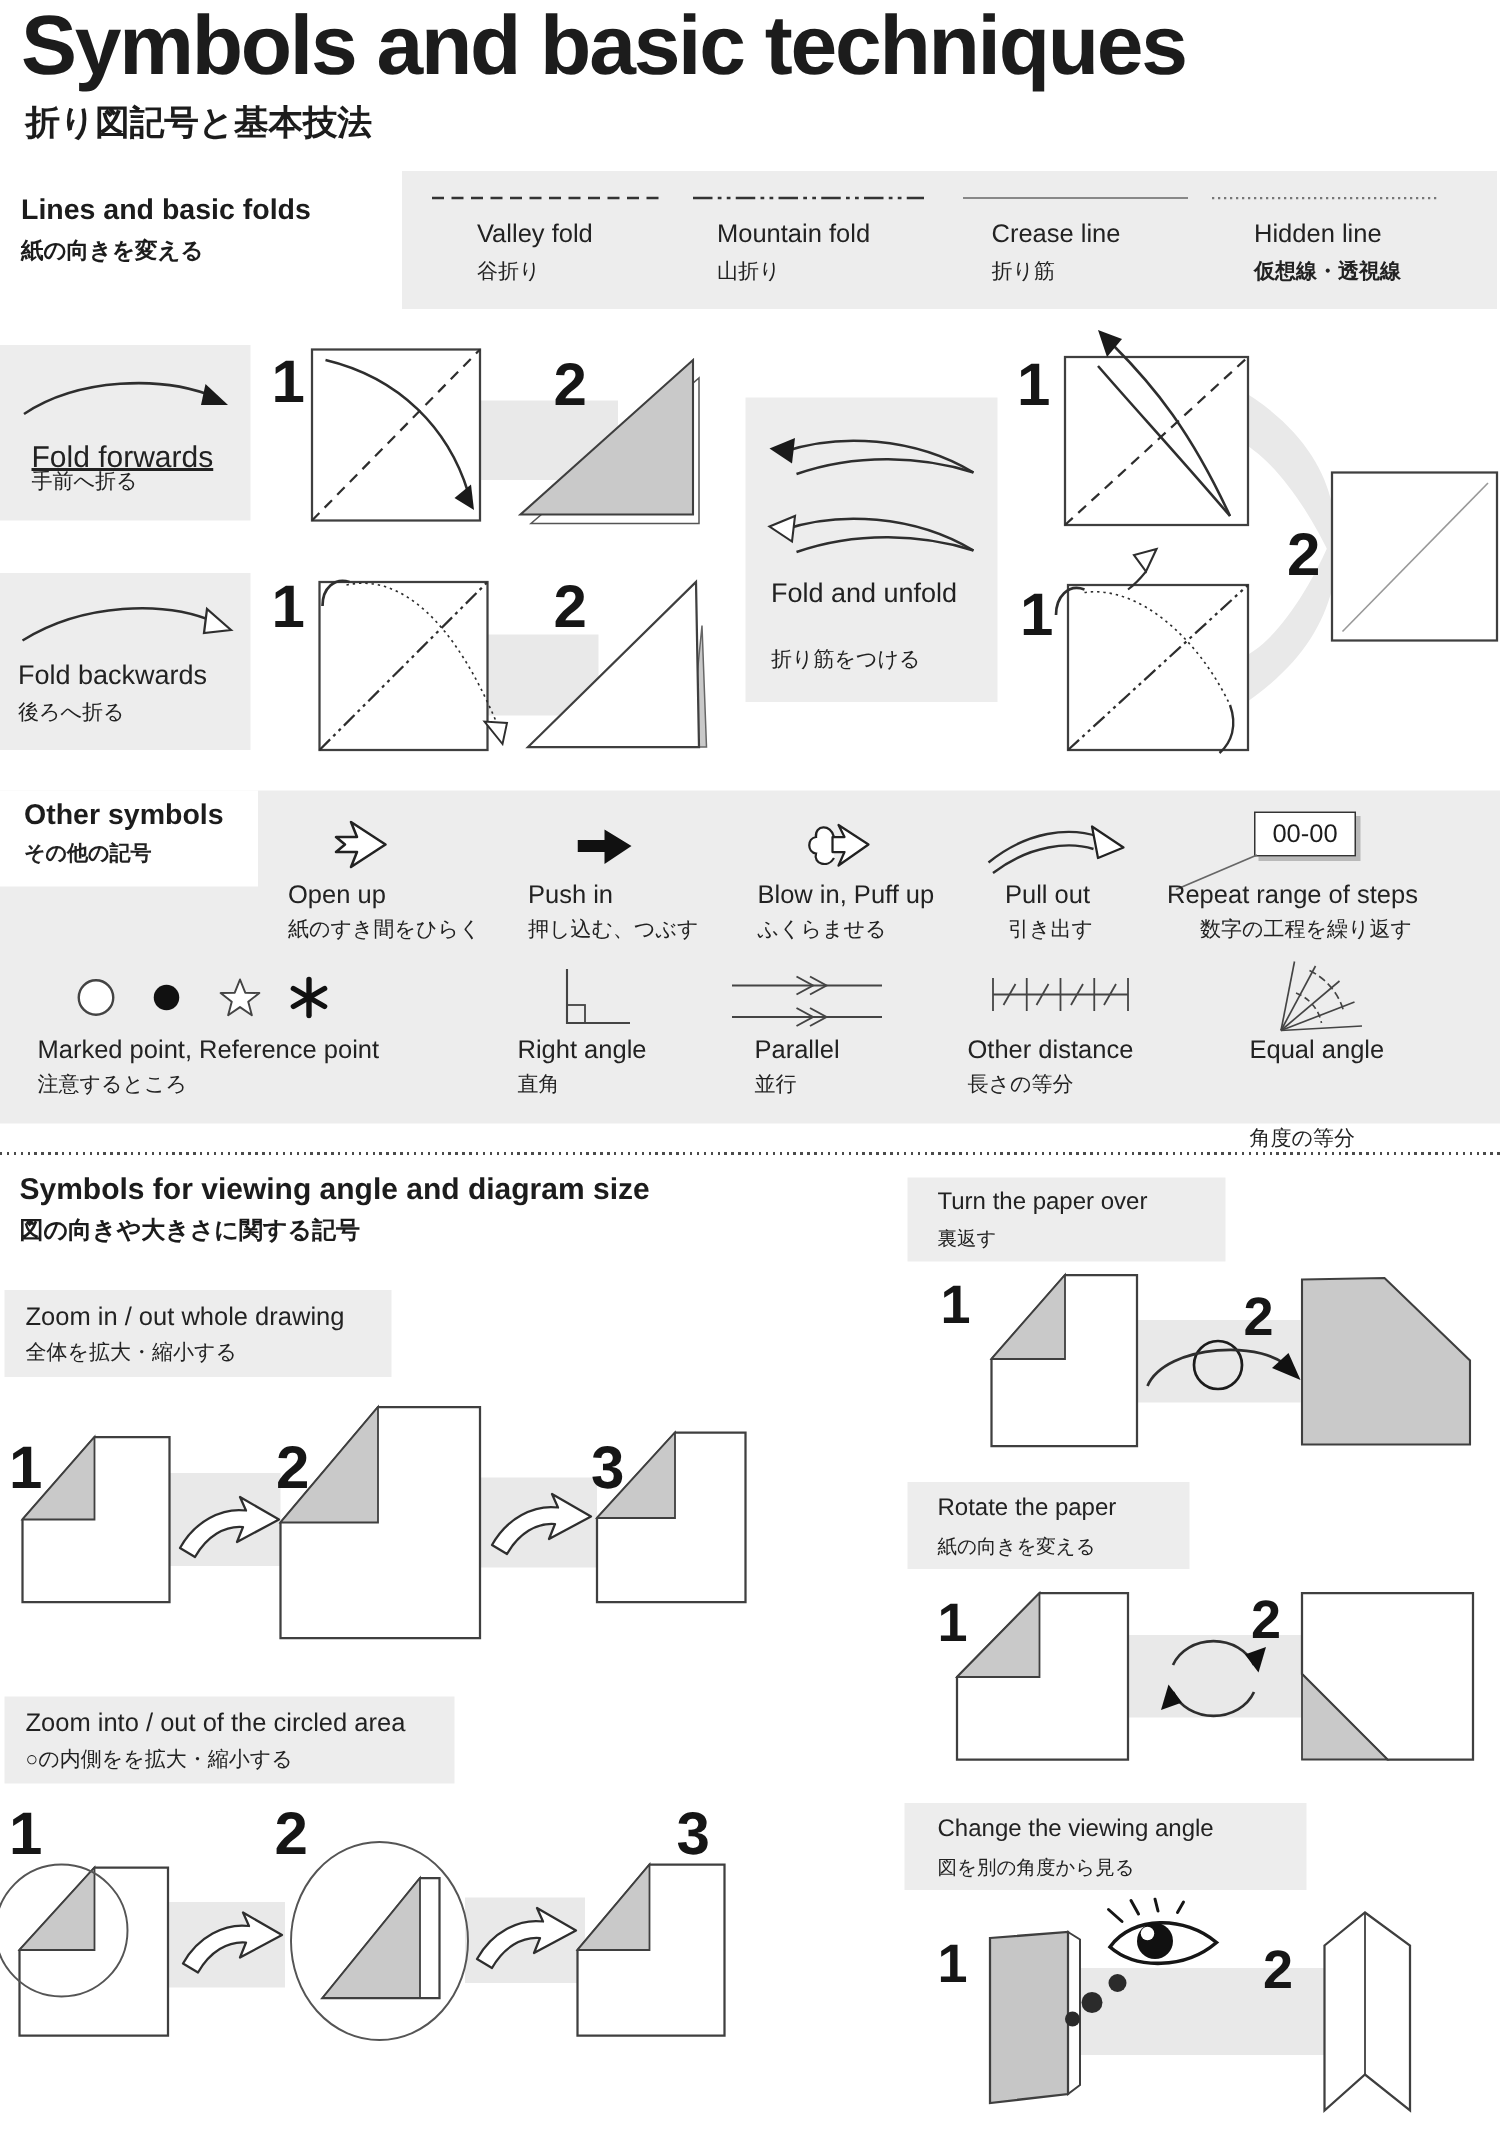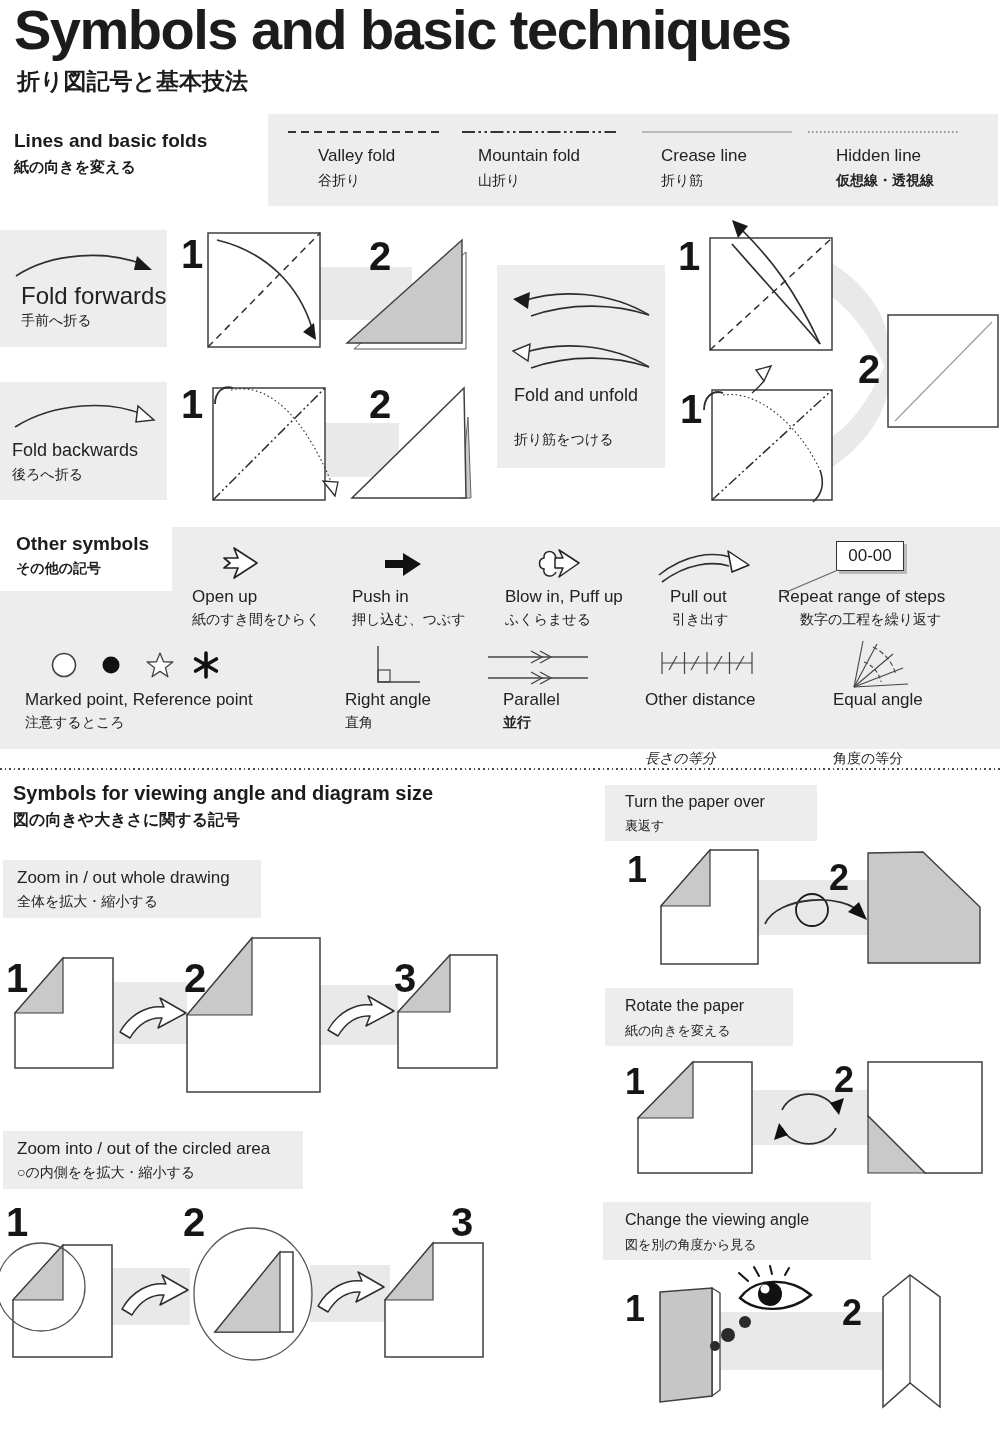--- a/index.html
+++ b/index.html
@@ -61,21 +61,21 @@
     <div class="abs ja" style="left:393px;top:58px;">折り筋</div>
     <div class="abs en" style="left:568px;top:32px;">Hidden line</div>
     <div class="abs ja" style="left:568px;top:58px;font-weight:bold;">仮想線・透視線</div>
   </div>
 
   <div class="panel" style="left:0;top:230px;width:167px;height:117px;">
     <svg class="abs" style="left:12px;top:14px;" width="148" height="40">
       <path class="ln" d="M4,32 C40,8 96,6 132,21" stroke-width="1.7"></path>
       <polygon points="140,26 125,12 122,26" fill="#1a1a1a"></polygon>
     </svg>
-    <div class="abs en" style="left:21px;top:52px;font-size:24px;">Fold forwards</div>
+    <div class="abs en" style="left:21px;top:64px;font-size:20px;text-decoration:underline;">Fold forwards</div>
     <div class="abs ja" style="left:21px;top:82px;">手前へ折る</div>
   </div>
 
   <svg class="abs" style="left:175px;top:218px;" width="305" height="142">
     <rect x="145" y="49" width="92" height="53" class="band"></rect>
     <text class="num" x="6" y="50">1</text>
     <rect x="33" y="15" width="112" height="114" class="paper"></rect>
     <line x1="33" y1="129" x2="145" y2="15" stroke="#2e2e2e" stroke-width="1.5" stroke-dasharray="7 5"></line>
     <path class="ln" d="M42,22 C92,34 124,68 137,110" stroke-width="1.7"></path>
     <polygon points="141,122 139,105 128,114" fill="#1a1a1a"></polygon>
@@ -226,23 +226,23 @@
       <path d="M14,25 A27,27 0 0 1 31,45" stroke-dasharray="4 2.5"></path>
       <path d="M23,10 A43,43 0 0 1 46,38" stroke-dasharray="5 2.5"></path>
     </g>
   </svg>
 
   <div class="abs en" style="left:25px;top:690px;">Marked point, Reference point</div>
   <div class="abs ja" style="left:25px;top:714px;">注意するところ</div>
   <div class="abs en" style="left:345px;top:690px;">Right angle</div>
   <div class="abs ja" style="left:345px;top:714px;">直角</div>
   <div class="abs en" style="left:503px;top:690px;">Parallel</div>
-  <div class="abs ja" style="left:503px;top:714px;font-weight:bold;">並行</div>
+  <div class="abs ja" style="left:503px;top:714px;">並行</div>
   <div class="abs en" style="left:645px;top:690px;">Other distance</div>
-  <div class="abs ja" style="left:645px;top:750px;font-style:italic;">長さの等分</div>
+  <div class="abs ja" style="left:645px;top:714px;">長さの等分</div>
   <div class="abs en" style="left:833px;top:690px;">Equal angle</div>
   <div class="abs ja" style="left:833px;top:714px;margin-top:36px;">角度の等分</div>
 
   <div class="divider" style="left:0;top:768px;width:1000px;"></div>
 
   <div class="abs h2" style="left:13px;top:782px;">Symbols for viewing angle and diagram size</div>
   <div class="abs h2-ja" style="left:13px;top:810px;">図の向きや大きさに関する記号</div>
 
   <div class="panel" style="left:3px;top:860px;width:236px;height:58px;padding-left:22px;">
     <div class="abs en" style="left:14px;top:8px;">Zoom in / out whole drawing</div>

